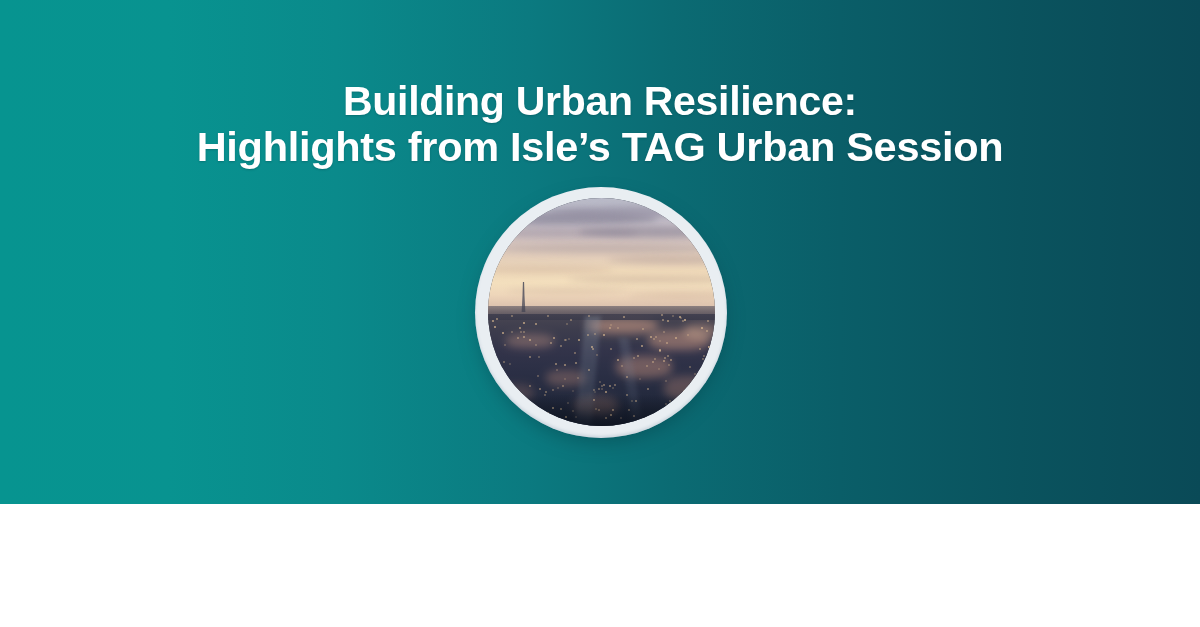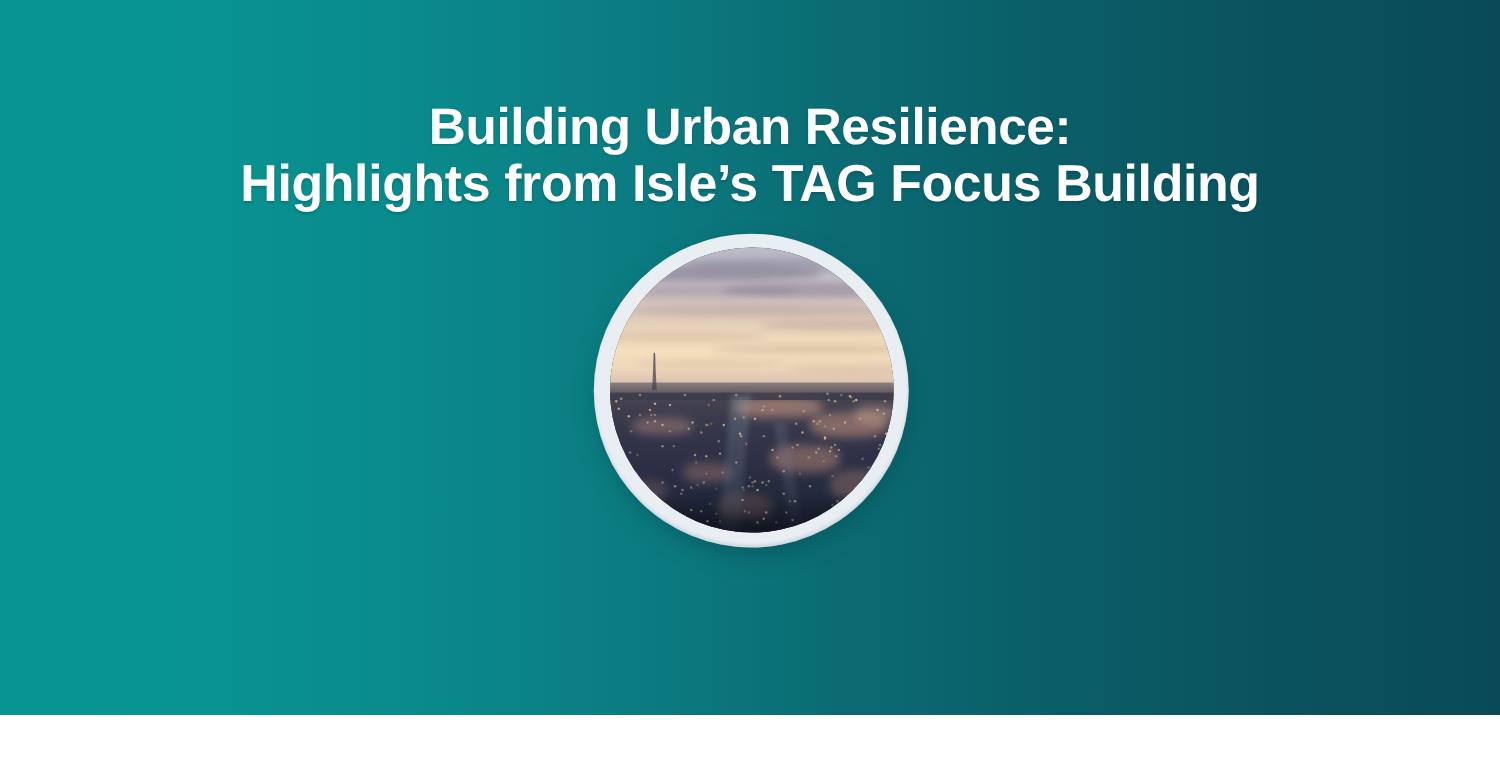--- a/index.html
+++ b/index.html
@@ -10,21 +10,21 @@
   body {
     width: 1200px;
     height: 627px;
     overflow: hidden;
     font-family: "Liberation Sans", sans-serif;
   }
 
   #card {
     position: relative;
     width: 1200px;
-    height: 572px;
+    height: 504px;
     overflow: hidden;
     background: linear-gradient(90deg,
         #079490 0%,
         #089390 14%,
         #0a8a8b 28%,
         #0b7a80 44%,
         #0b6b73 56%,
         #0a5e68 70%,
         #0a535e 85%,
         #0a4a57 100%);
@@ -221,21 +221,21 @@
   #lights { position: absolute; left:0; top:116px; width:227px; height:112px; z-index: 7; }
   .lt { position: absolute; width: 2px; height: 2px; border-radius: 50%; background: rgba(255,214,160,0.85); }
 </style>
 </head>
 <body>
 
 <div id="card">
 
   <div id="title-block">
     <span class="title-line" id="title-line-1">Building Urban Resilience:</span>
-    <span class="title-line" id="title-line-2">Highlights from Isle’s TAG Focus Building</span>
+    <span class="title-line" id="title-line-2">Highlights from Isle’s TAG Urban Session</span>
   </div>
 
   <div id="photo-wrap">
     <div id="photo-shadow"></div>
     <div id="photo-ring"></div>
     <div id="photo-clip">
 
       <div class="ph-layer" id="sky">
         <div class="cloud" id="cl1"></div>
         <div class="cloud" id="cl2"></div>

